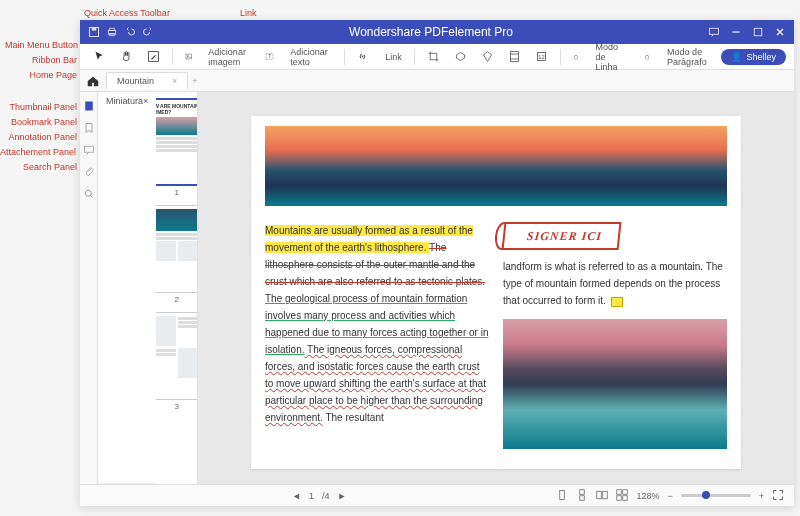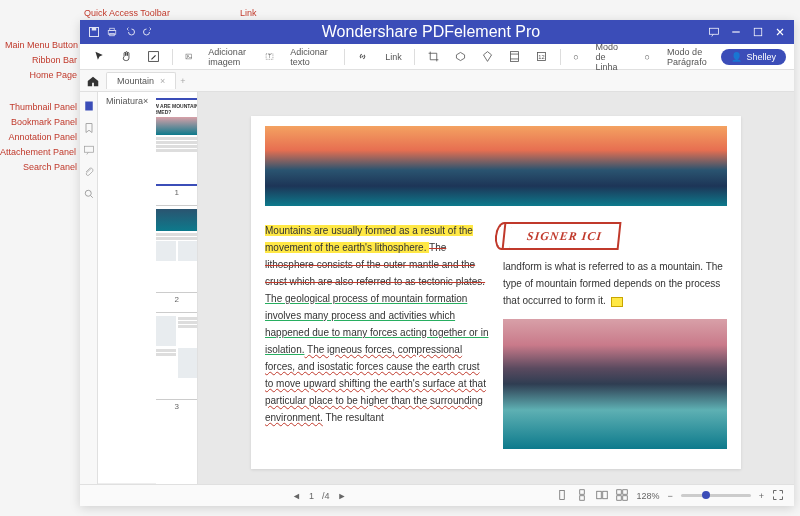--- a/index.html
+++ b/index.html
@@ -2,34 +2,34 @@
 <html><head>
 <meta charset="utf-8">
 <style>
 *{margin:0;padding:0;box-sizing:border-box;font-family:"Segoe UI",Arial,sans-serif}
 body{background:#f5f5f5;width:800px;height:516px;overflow:hidden;position:relative}
 .annot{position:absolute;color:#c0392b;font-size:9px;white-space:nowrap;z-index:100}
 .app{position:absolute;left:80px;top:20px;width:714px;height:486px;background:#fff;box-shadow:0 2px 10px rgba(0,0,0,.15);display:flex;flex-direction:column}
 .titlebar{background:#3b4db8;height:24px;display:flex;align-items:center;padding:0 8px;color:#fff;font-size:10px}
 .qat{display:flex;gap:6px;align-items:center}
 .qat-icon{width:12px;height:12px;display:flex;align-items:center;justify-content:center;opacity:.85}
-.title-text{flex:1;text-align:center;font-size:16px}
+.title-text{flex:1;text-align:center;font-size:12px}
 .win-ctrl{display:flex;gap:10px;align-items:center}
 .win-btn{width:12px;height:12px;display:flex;align-items:center;justify-content:center;cursor:pointer}
 .menubar{background:#3b4db8;height:22px;display:flex;align-items:center;padding:0 8px;color:#fff;font-size:10px;gap:2px}
 .menu-item{padding:3px 7px;cursor:pointer}
 .menu-item.active{background:#fff;color:#3b4db8;border-radius:2px 2px 0 0}
 .ribbon{background:#fff;height:26px;border-bottom:1px solid #e0e0e0;display:flex;align-items:center;padding:0 8px;gap:4px;font-size:9px;color:#555}
 .rib-btn{display:flex;align-items:center;gap:16px;padding:3px 5px;cursor:pointer;border-radius:2px}
 .rib-icon{width:13px;height:13px;display:inline-flex;align-items:center;justify-content:center}
 .rib-sep{width:1px;height:16px;background:#ddd;margin:0 3px}
 .user-pill{margin-left:auto;background:#3b4db8;color:#fff;padding:3px 10px;border-radius:10px;font-size:9px;display:flex;align-items:center;gap:4px}
 .tabbar{height:22px;background:#f8f8f8;border-bottom:1px solid #e0e0e0;display:flex;align-items:center;padding:0 6px;font-size:9px;color:#555}
 .home-icon{width:14px;height:14px;margin-right:6px;cursor:pointer}
-.doc-tab{padding:3px 10px;background:#fff;border:1px solid #ddd;border-bottom:none;border-radius:2px 2px 0 0;display:flex;align-items:center;gap:6px}
+.doc-tab{padding:3px 10px;background:#fff;border:1px solid #ddd;border-bottom:none;border-radius:2px 2px 0 0;display:flex;align-items:center;gap:18px}
 .tab-close{cursor:pointer;opacity:.5}
 .tab-add{margin-left:4px;cursor:pointer;opacity:.5}
 .workspace{flex:1;display:flex;overflow:hidden}
 .sidepanel{width:18px;background:#f8f8f8;border-right:1px solid #e0e0e0;display:flex;flex-direction:column;align-items:center;padding-top:6px;gap:10px}
 .side-icon{width:12px;height:12px;cursor:pointer;opacity:.6}
 .side-icon.active{opacity:1;color:#3b4db8}
 .thumbs{width:100px;background:#fff;border-right:1px solid #e0e0e0;display:flex;flex-direction:row}
 .thumbs-hdr{font-size:9px;padding:4px 8px;border-bottom:1px solid #eee;color:#555;display:flex;justify-content:space-between}
 .thumbs-list{flex:1;overflow:auto;padding:6px;display:flex;flex-direction:column;gap:6px;align-items:center}
 .thumb{width:70px;background:#fff;border:1px solid #ccc;cursor:pointer;display:flex;flex-direction:column}

